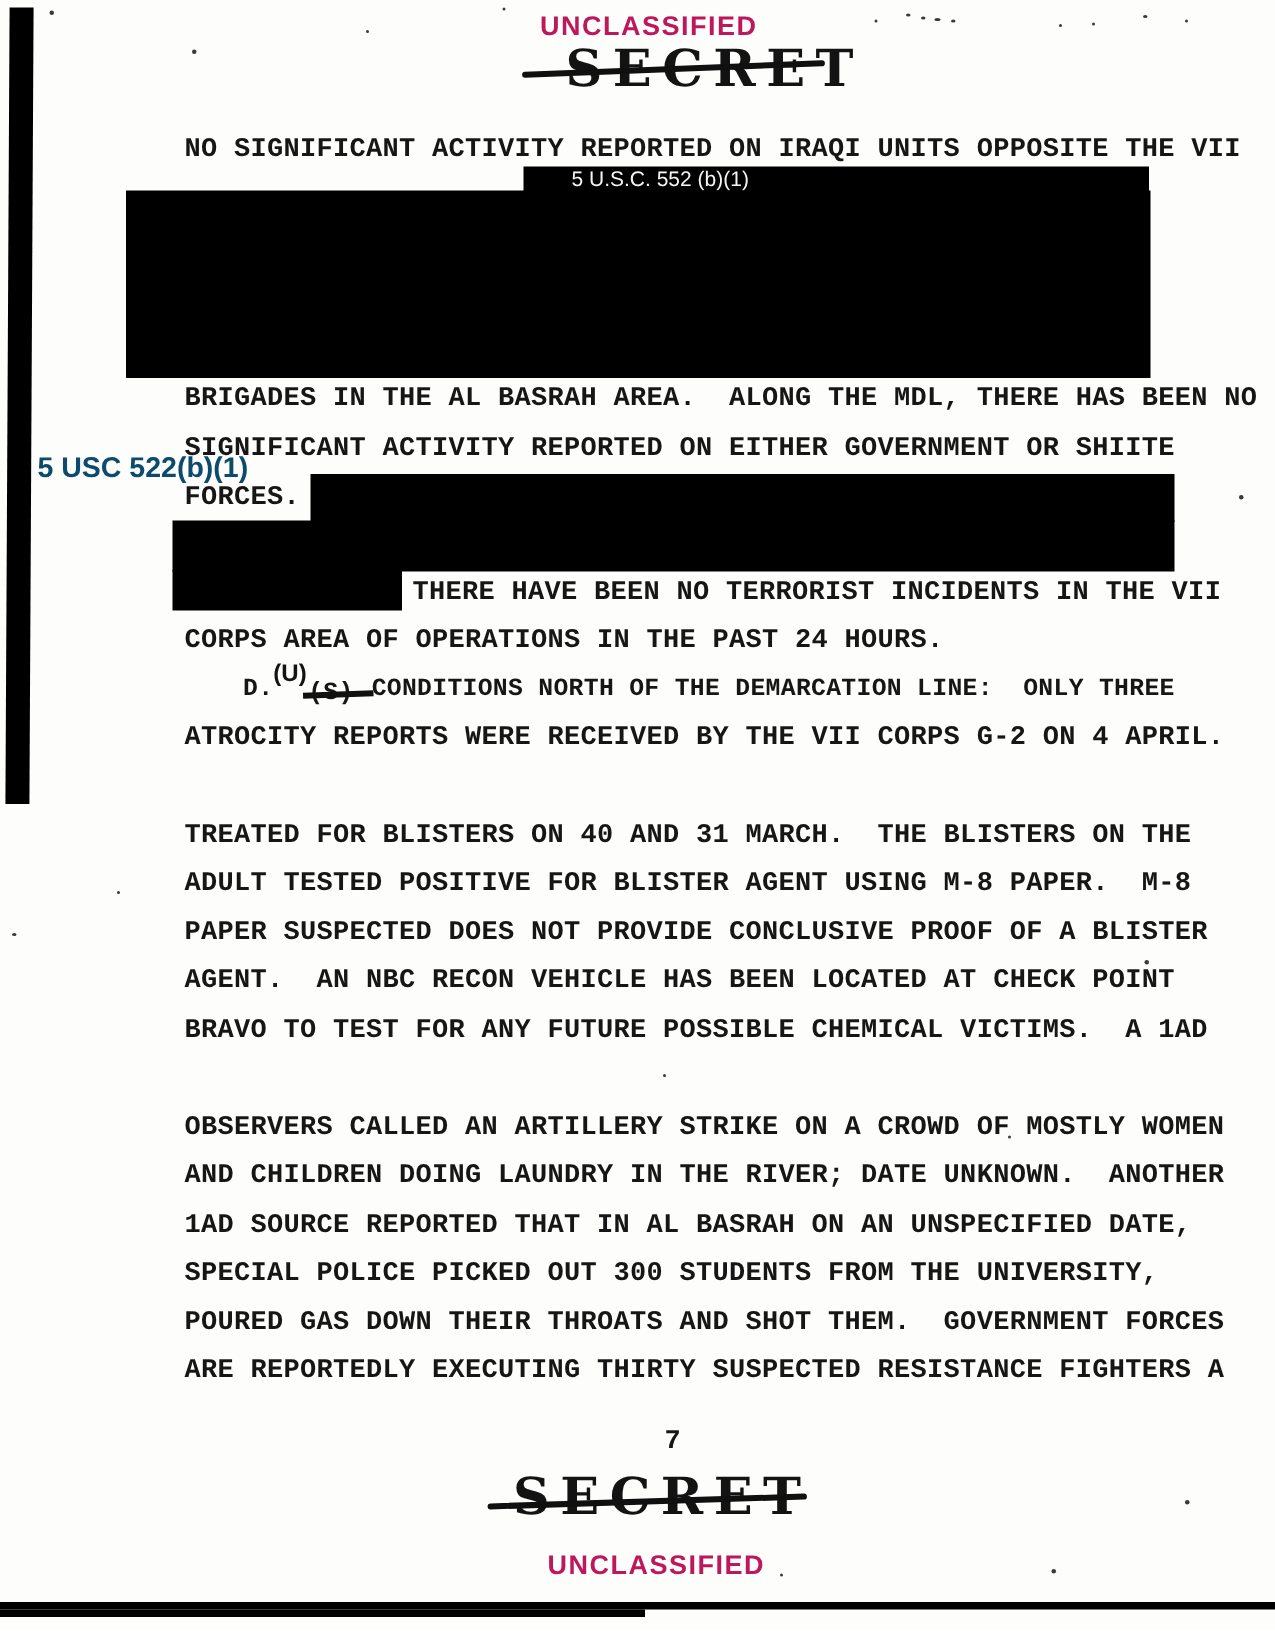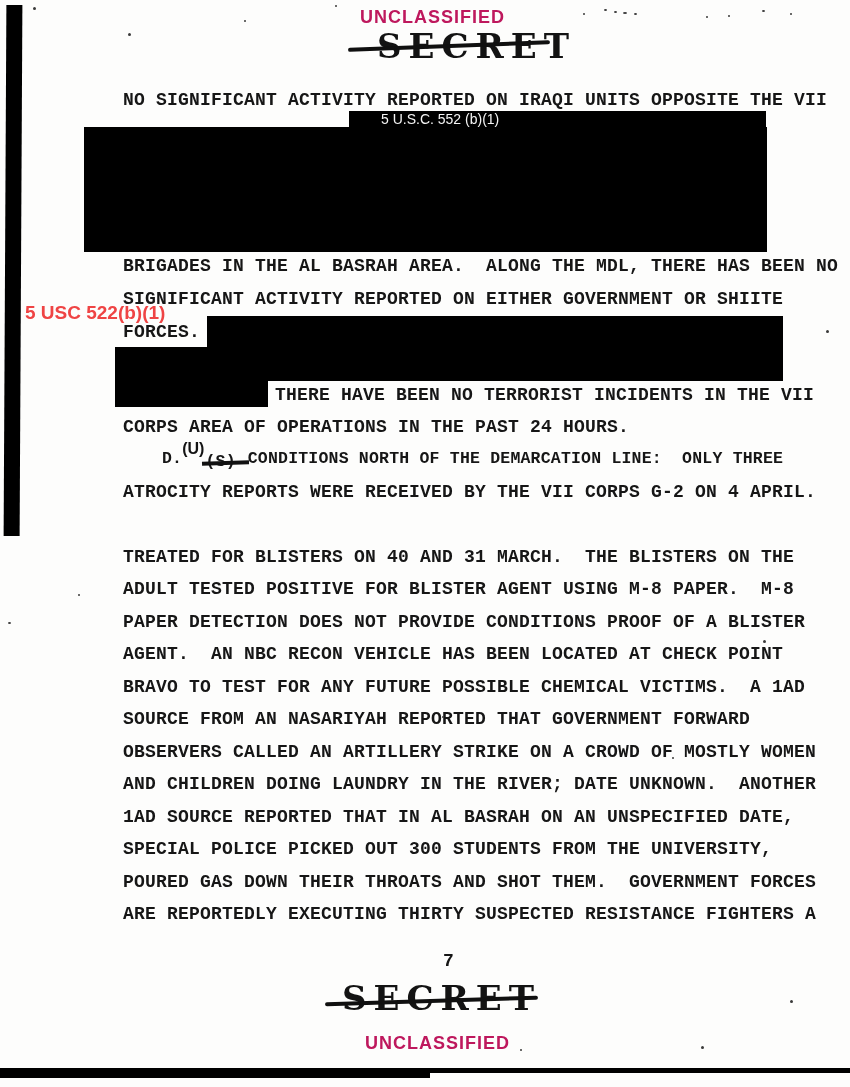--- a/index.html
+++ b/index.html
@@ -55,21 +55,21 @@
     font-weight: normal;
     line-height: 17px;
     padding-left: 32px;
     white-space: pre;
   }
   .margin-note {
     position: absolute;
     font-family: "Liberation Sans", sans-serif;
     font-weight: bold;
     font-size: 19px;
-    color: #ef4444;
+    color: #0c4a6e;
     white-space: nowrap;
   }
   .edge-bar { position: absolute; background: #000; }
   .speck { position: absolute; background: #3a3a3a; border-radius: 50%; }
   
   .para-d { position: absolute; left: 162px; top: 449px; white-space: nowrap; }
   .para-d .mono {
     font-family: "Liberation Mono", monospace;
     font-weight: bold;
     font-size: 16.5px;
@@ -118,24 +118,23 @@
 
   <div class="tline" style="top:90px;">NO SIGNIFICANT ACTIVITY REPORTED ON IRAQI UNITS OPPOSITE THE VII</div>
   <div class="tline" style="top:256px;">BRIGADES IN THE AL BASRAH AREA.  ALONG THE MDL, THERE HAS BEEN NO</div>
   <div class="tline" style="top:289px;">SIGNIFICANT ACTIVITY REPORTED ON EITHER GOVERNMENT OR SHIITE</div>
   <div class="tline" style="top:322px;">FORCES.</div>
   <div class="tline" style="top:385px; left:275px;">THERE HAVE BEEN NO TERRORIST INCIDENTS IN THE VII</div>
   <div class="tline" style="top:417px;">CORPS AREA OF OPERATIONS IN THE PAST 24 HOURS.</div>
   <div class="tline" style="top:482px;">ATROCITY REPORTS WERE RECEIVED BY THE VII CORPS G-2 ON 4 APRIL.</div>
   <div class="tline" style="top:547px;">TREATED FOR BLISTERS ON 40 AND 31 MARCH.  THE BLISTERS ON THE</div>
   <div class="tline" style="top:579px;">ADULT TESTED POSITIVE FOR BLISTER AGENT USING M-8 PAPER.  M-8</div>
-  <div class="tline" style="top:612px;">PAPER DETECTION DOES NOT PROVIDE CONDITIONS PROOF OF A BLISTER</div>
+  <div class="tline" style="top:612px;">PAPER SUSPECTED DOES NOT PROVIDE CONCLUSIVE PROOF OF A BLISTER</div>
   <div class="tline" style="top:644px;">AGENT.  AN NBC RECON VEHICLE HAS BEEN LOCATED AT CHECK POINT</div>
   <div class="tline" style="top:677px;">BRAVO TO TEST FOR ANY FUTURE POSSIBLE CHEMICAL VICTIMS.  A 1AD</div>
-  <div class="tline" style="top:709px;">SOURCE FROM AN NASARIYAH REPORTED THAT GOVERNMENT FORWARD</div>
   <div class="tline" style="top:742px;">OBSERVERS CALLED AN ARTILLERY STRIKE ON A CROWD OF MOSTLY WOMEN</div>
   <div class="tline" style="top:774px;">AND CHILDREN DOING LAUNDRY IN THE RIVER; DATE UNKNOWN.  ANOTHER</div>
   <div class="tline" style="top:807px;">1AD SOURCE REPORTED THAT IN AL BASRAH ON AN UNSPECIFIED DATE,</div>
   <div class="tline" style="top:839px;">SPECIAL POLICE PICKED OUT 300 STUDENTS FROM THE UNIVERSITY,</div>
   <div class="tline" style="top:872px;">POURED GAS DOWN THEIR THROATS AND SHOT THEM.  GOVERNMENT FORCES</div>
   <div class="tline" style="top:904px;">ARE REPORTEDLY EXECUTING THIRTY SUSPECTED RESISTANCE FIGHTERS A</div>
 
   <div class="para-d">
     <span class="mono">D.</span><span class="sup">(U)</span><span class="mono struck">(S)</span><span class="mono rest">CONDITIONS NORTH OF THE DEMARCATION LINE:  ONLY THREE</span>
   </div>

